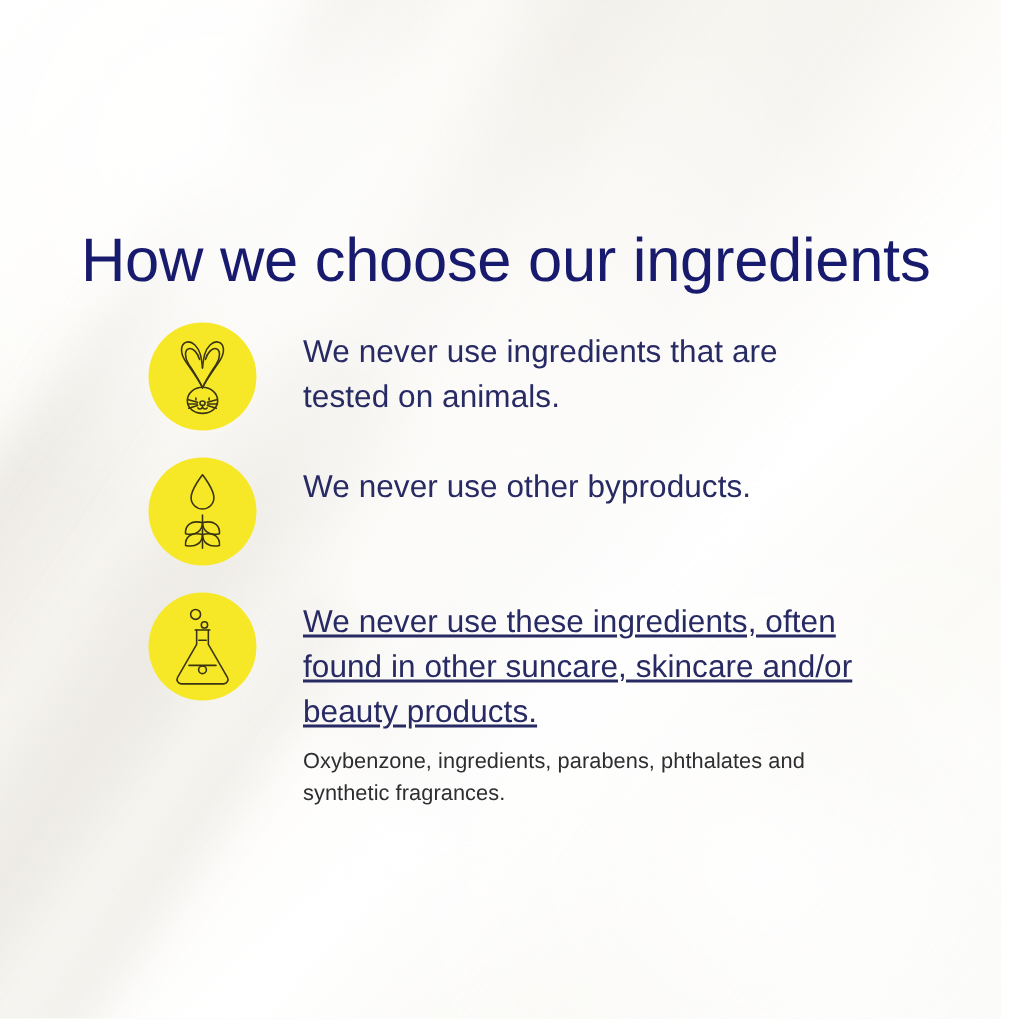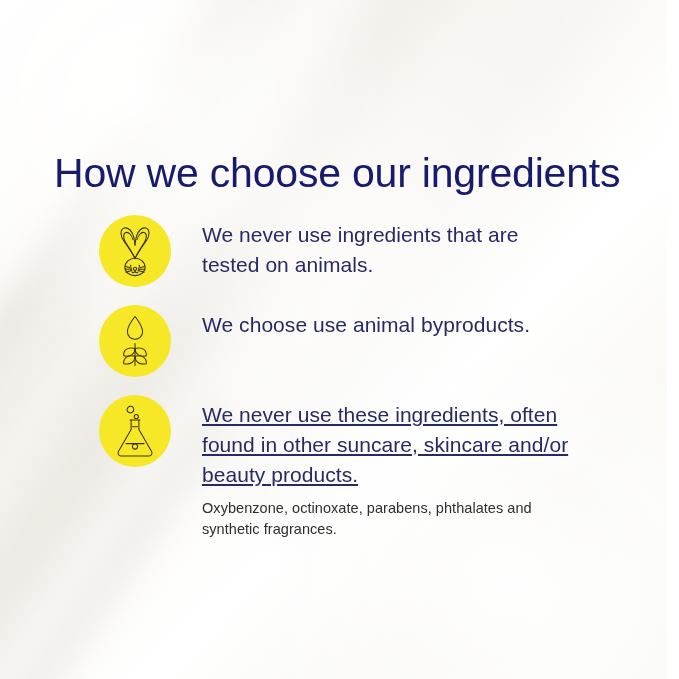--- a/index.html
+++ b/index.html
@@ -201,21 +201,21 @@
             <path d="M21 33.4 C21 33.4 15.3 32.1 12.2 34.4 C9.4 36.5 9.7 40.8 9.7 40.8 C9.7 40.8 15 41.9 18.1 39.6 C20.9 37.5 21 33.4 21 33.4 Z"></path>
 
             <path d="M21 33.4 C21 33.4 26.7 32.1 29.8 34.4 C32.6 36.5 32.3 40.8 32.3 40.8 C32.3 40.8 27 41.9 23.9 39.6 C21.1 37.5 21 33.4 21 33.4 Z"></path>
 
             <path d="M21 41.3 C21 41.3 15.3 40 12.2 42.3 C9.4 44.4 9.7 48.7 9.7 48.7 C9.7 48.7 15 49.8 18.1 47.5 C20.9 45.4 21 41.3 21 41.3 Z"></path>
 
             <path d="M21 41.3 C21 41.3 26.7 40 29.8 42.3 C32.6 44.4 32.3 48.7 32.3 48.7 C32.3 48.7 27 49.8 23.9 47.5 C21.1 45.4 21 41.3 21 41.3 Z"></path>
           </svg>
         </div>
         <div class="item-text">
-          <p class="item-body">We choose use animal byproducts.</p>
+          <p class="item-body">We never use other byproducts.</p>
         </div>
       </div>
 
       <div class="item item-3">
         <div class="icon-badge">
           <svg width="44" height="52" viewBox="0 0 44 52" fill="none" stroke="#3a3413" stroke-width="1.05" stroke-linecap="round" stroke-linejoin="round">
 
             <circle cx="17.4" cy="4.6" r="3.3"></circle>
             <circle cx="23.3" cy="11.6" r="2.1"></circle>
 
@@ -225,19 +225,19 @@
 
             <path d="M13.0 38.6 L31.0 38.6"></path>
 
             <circle cx="22" cy="41.5" r="2.6"></circle>
 
             <path d="M19.5 21.8 L24.5 21.8"></path>
           </svg>
         </div>
         <div class="item-text">
           <p class="item-body">We never use these ingredients, often found in other suncare, skincare and/or beauty products.</p>
-          <p class="item-subnote">Oxybenzone, octinoxate, parabens, phthalates and synthetic fragrances.</p>
+          <p class="item-subnote">Oxybenzone, ingredients, parabens, phthalates and synthetic fragrances.</p>
         </div>
       </div>
 
     </div>
   </div>
 </div>
 
 </body></html>

